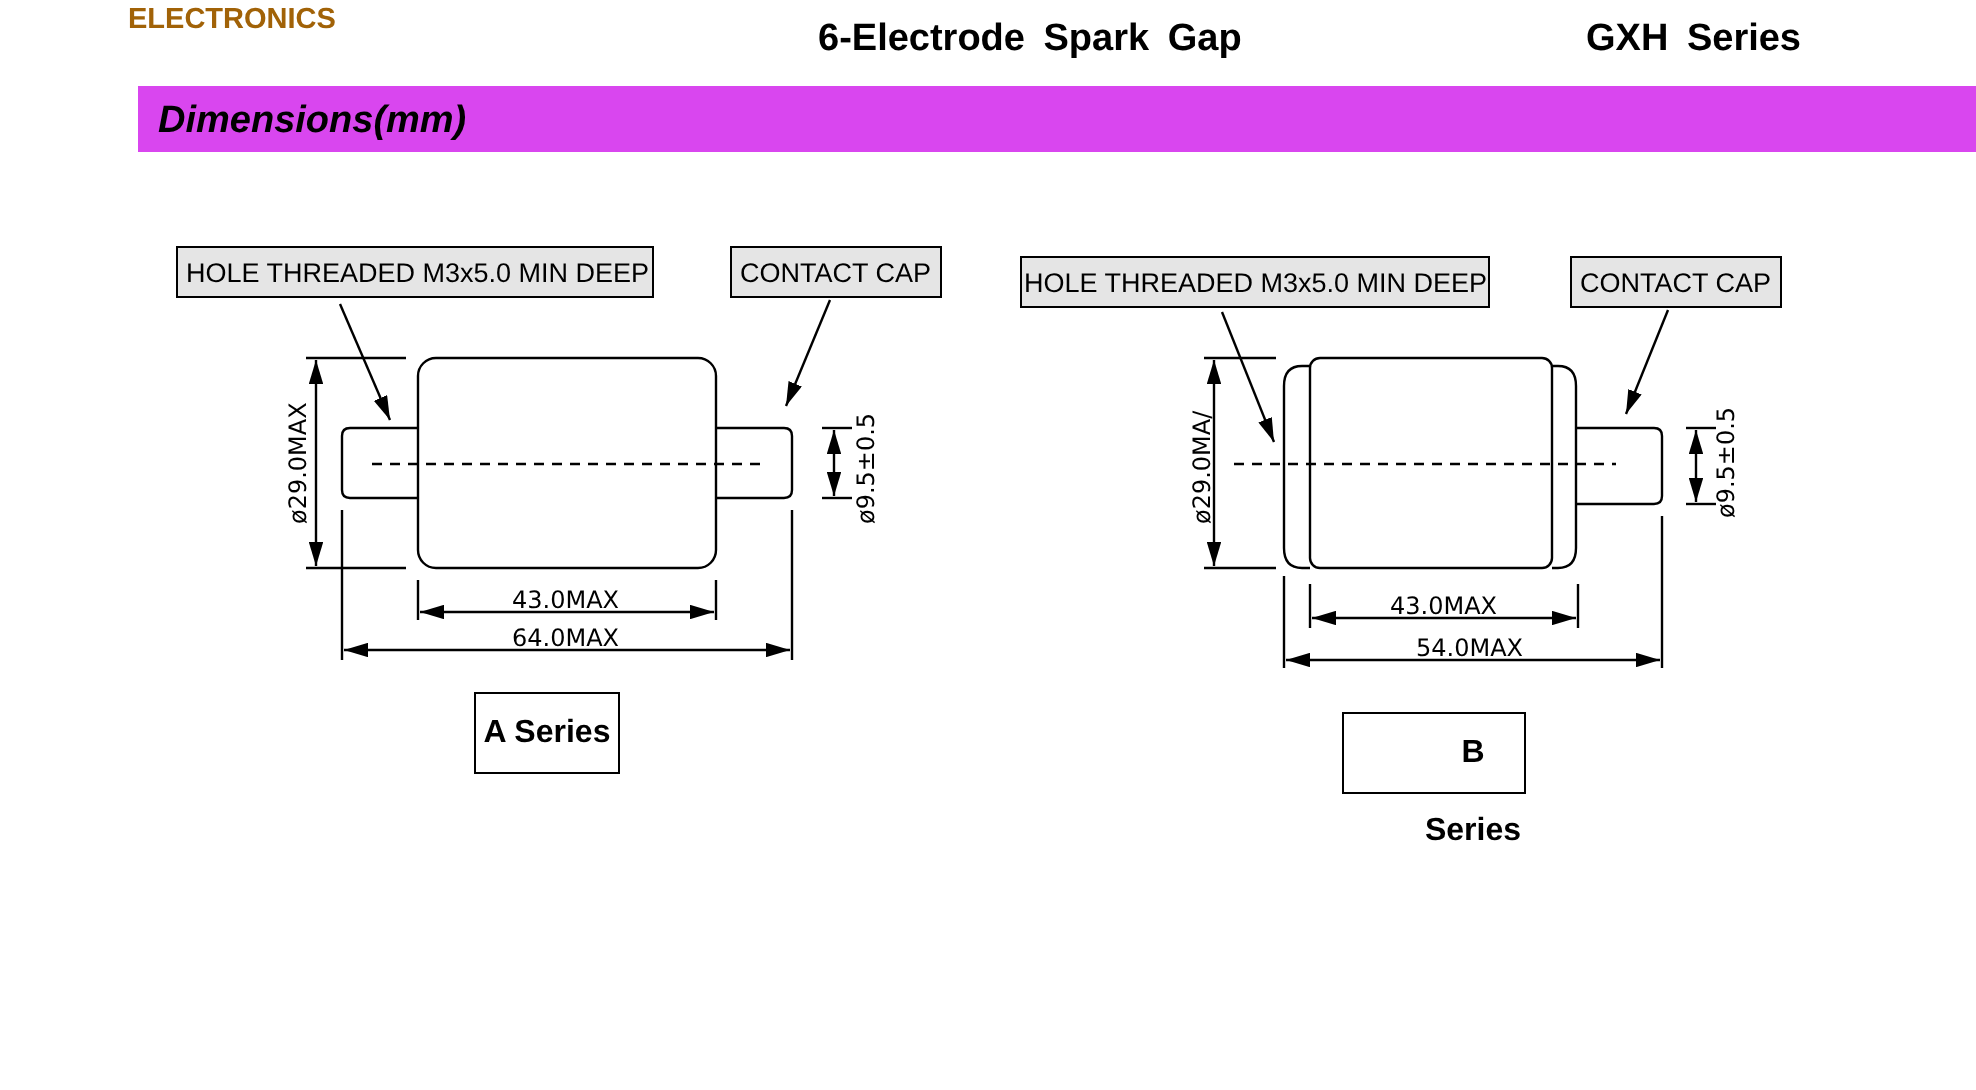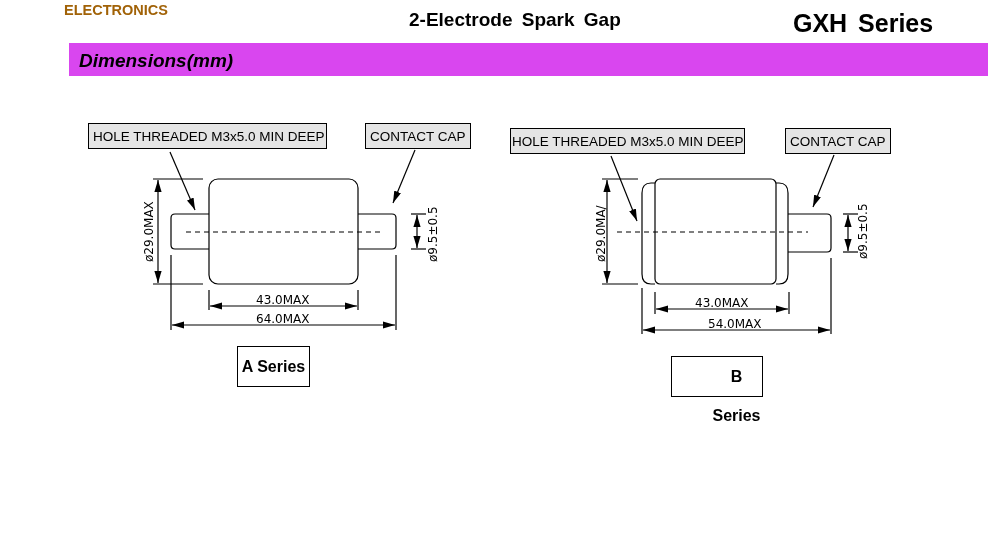--- a/index.html
+++ b/index.html
@@ -2,37 +2,37 @@
 <html><head>
 <meta charset="utf-8">
 <style>
   html, body { margin: 0; padding: 0; background: #ffffff; }
   body { width: 988px; height: 545px; position: relative; overflow: hidden;
          font-family: "Liberation Sans", sans-serif; color: #000; }
   .brand { position: absolute; left: 64px; top: 2px; font-weight: bold; font-size: 14.5px;
            color: #a16207; letter-spacing: 0px; }
   .doc-title { position: absolute; left: 409px; top: 9px; font-weight: bold; font-size: 19px;
                word-spacing: 4px; }
-  .doc-series { position: absolute; left: 793px; top: 9px; font-weight: bold; font-size: 25px;
+  .doc-series { position: absolute; left: 793px; top: 9px; font-weight: bold; font-size: 19px;
                 word-spacing: 4px; }
   .section-bar { position: absolute; left: 69px; top: 43px; width: 921px; height: 33px;
                  background: #d946ef; font-style: italic; }
   .section-title { position: absolute; left: 10px; top: 7px; font-weight: bold; font-size: 19px; }
   svg.drawing { position: absolute; left: 0; top: 0; }
   .callout { position: absolute; border: 1px solid #000; background: #e5e5e5; font-size: 13.5px;
              padding: 0 4px; height: 26px; line-height: 26px; box-sizing: border-box; white-space: nowrap; }
   .dim-text { font-family: "DejaVu Sans", sans-serif; font-size: 12px; fill: #000; }
   .series-box { position: absolute; border: 1px solid #000; background: #fff;
                 font-weight: bold; font-size: 16px; text-align: center; box-sizing: border-box; }
 </style>
 </head>
 <body>
 
 <div class="brand">ELECTRONICS</div>
-<div class="doc-title">2-Electrode  Spark  Gap</div>
+<div class="doc-title">6-Electrode  Spark  Gap</div>
 <div class="doc-series">GXH  Series</div>
 
 <div class="section-bar">
   <div class="section-title">Dimensions(mm)</div>
 </div>
 
 <svg class="drawing" width="988" height="545">
   <defs>
     <marker id="arr" viewBox="0 0 10 6" refX="10" refY="3" markerWidth="10" markerHeight="6" orient="auto-start-reverse">
       <path d="M0,0 L10,3 L0,6 z" fill="#000"></path>

